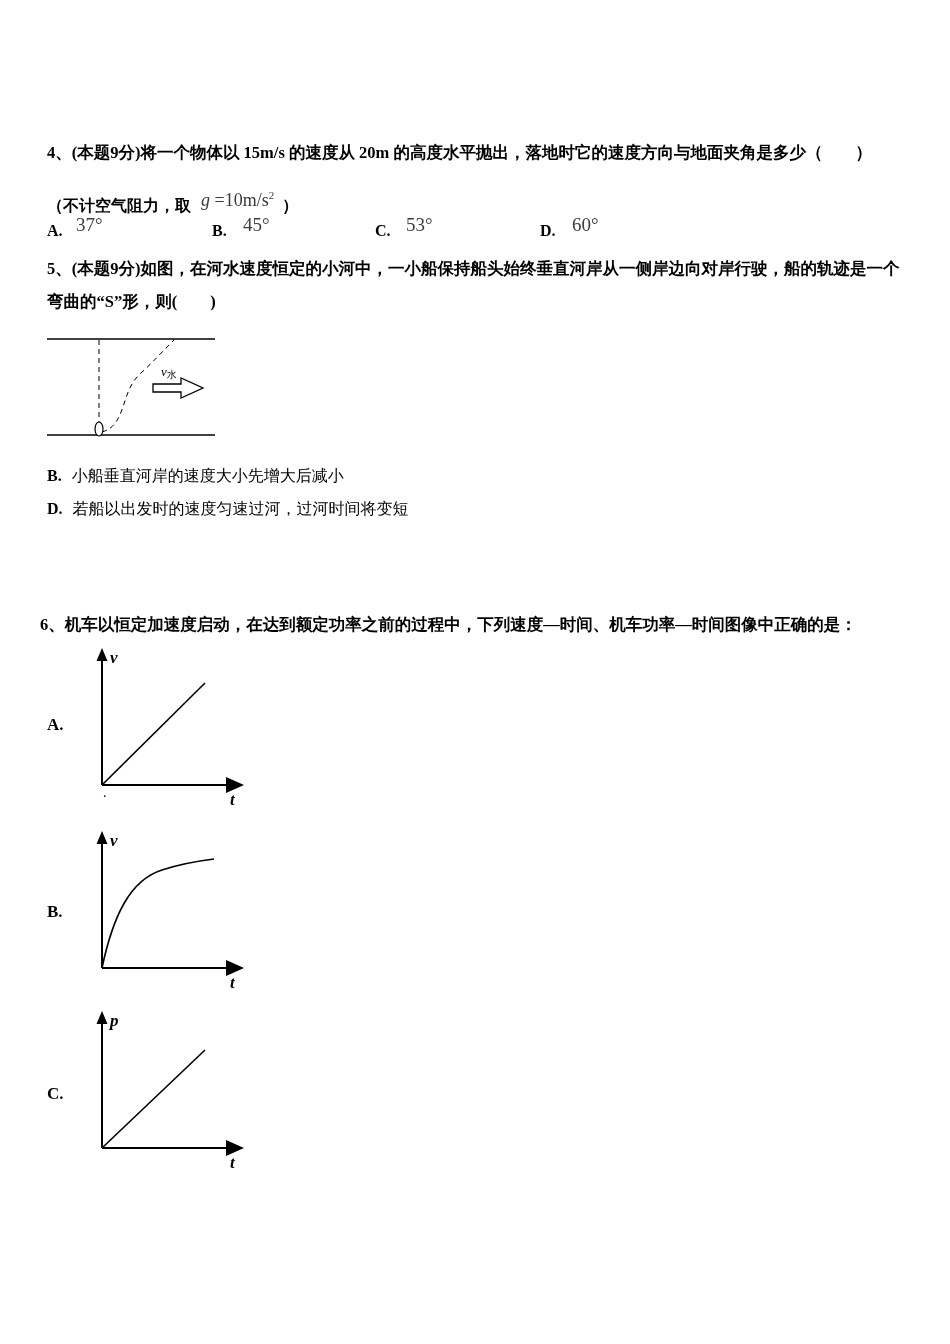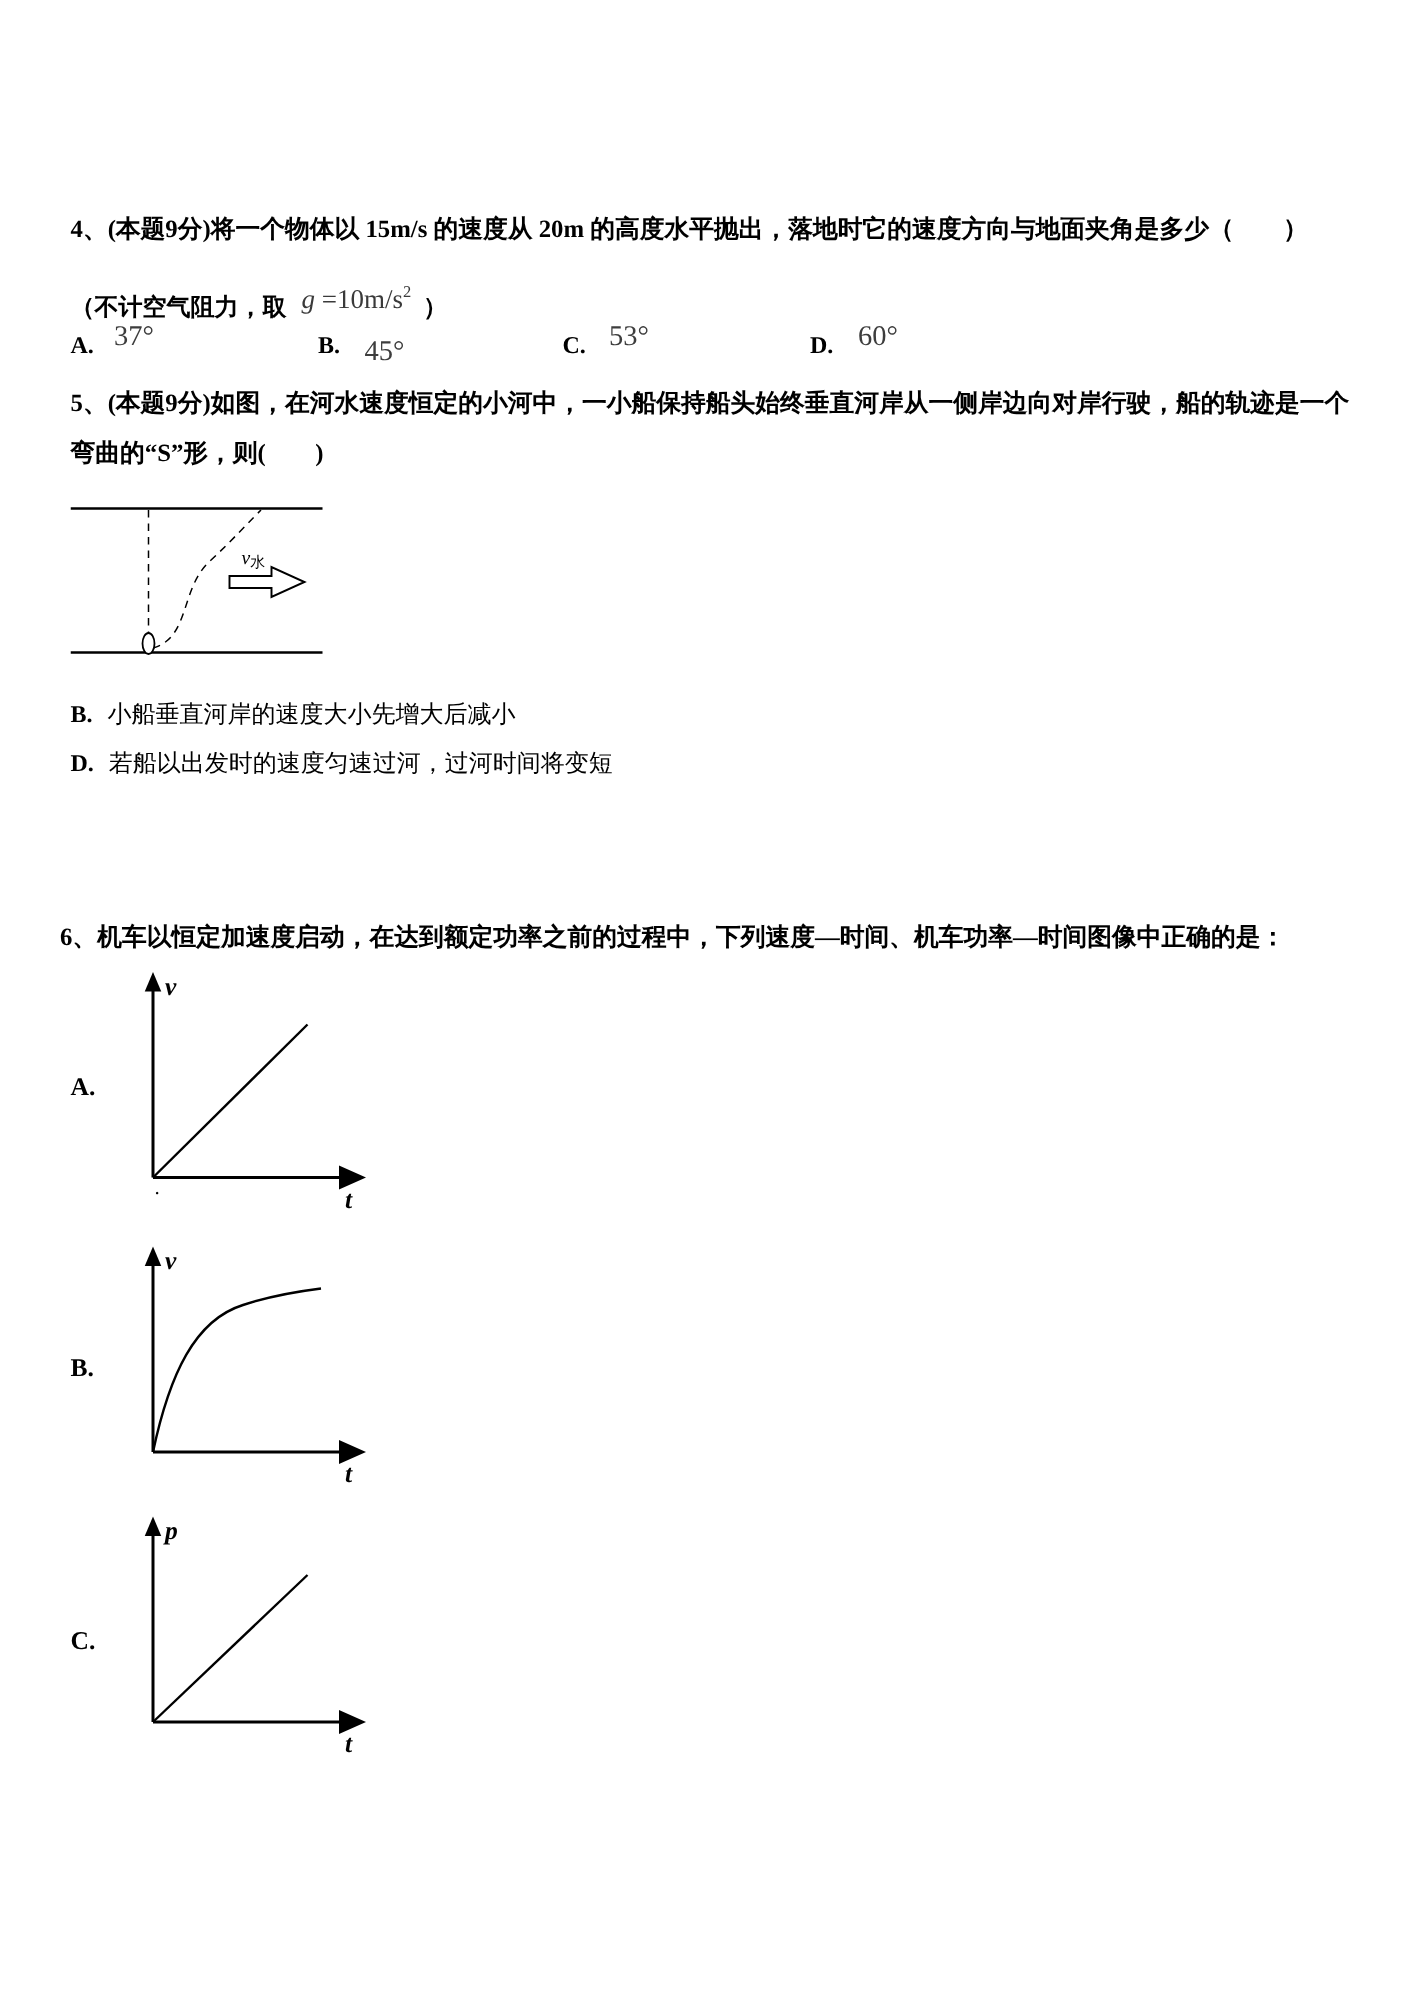--- a/index.html
+++ b/index.html
@@ -69,21 +69,21 @@
 <div class="abs" style="left:47px; top:166px; font-size:16px; font-weight:bold;margin-top:28px;">
   <span>（不计空气阻力，取</span>
   <span class="formula" style="margin-left:6px; margin-right:4px;"><i>g</i>&nbsp;<span>=10m/s</span><sup>2</sup></span>
   <span>）</span>
 </div>
 
 <div class="abs" style="left:0; top:212px; width:950px; height:34px;">
   <span class="abs opt-letter" style="left:47px; top:10px;">A.</span>
   <span class="abs optval" style="left:76px; top:2px;">37°</span>
   <span class="abs opt-letter" style="left:212px; top:10px;">B.</span>
-  <span class="abs optval" style="left:243px; top:12px;">45°</span>
+  <span class="abs optval" style="left:243px; top:2px;">45°</span>
   <span class="abs opt-letter" style="left:375px; top:10px;">C.</span>
   <span class="abs optval" style="left:406px; top:2px;">53°</span>
   <span class="abs opt-letter" style="left:540px; top:10px;">D.</span>
   <span class="abs optval" style="left:572px; top:2px;">60°</span>
 </div>
 
 <div class="abs stem" style="left:47px; top:252px; width:866px;">5、(本题9分)如图，在河水速度恒定的小河中，一小船保持船头始终垂直河岸从一侧岸边向对岸行驶，船的轨迹是一个弯曲的“S”形，则(　　)</div>
 
 <svg class="abs" style="left:47px; top:336px;" width="170" height="106" viewBox="0 0 170 106">
   <line x1="0" y1="3" x2="168" y2="3" stroke="#000" stroke-width="1.6"></line>

